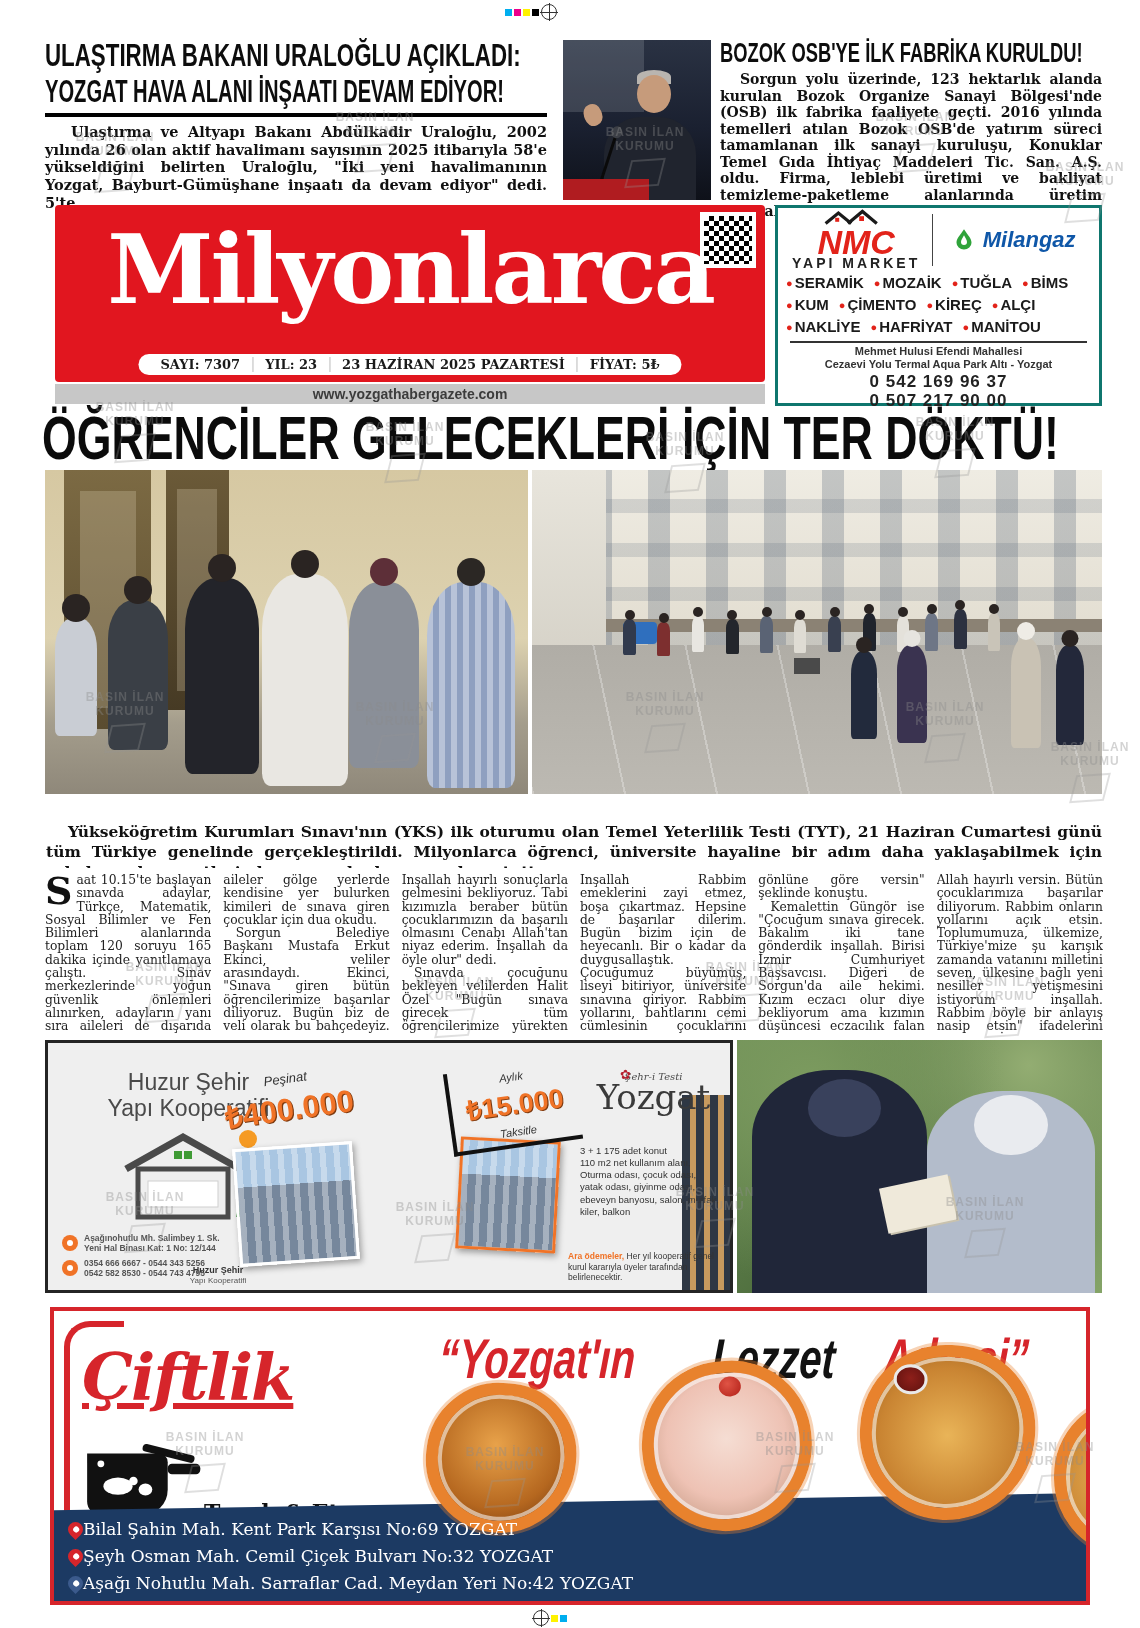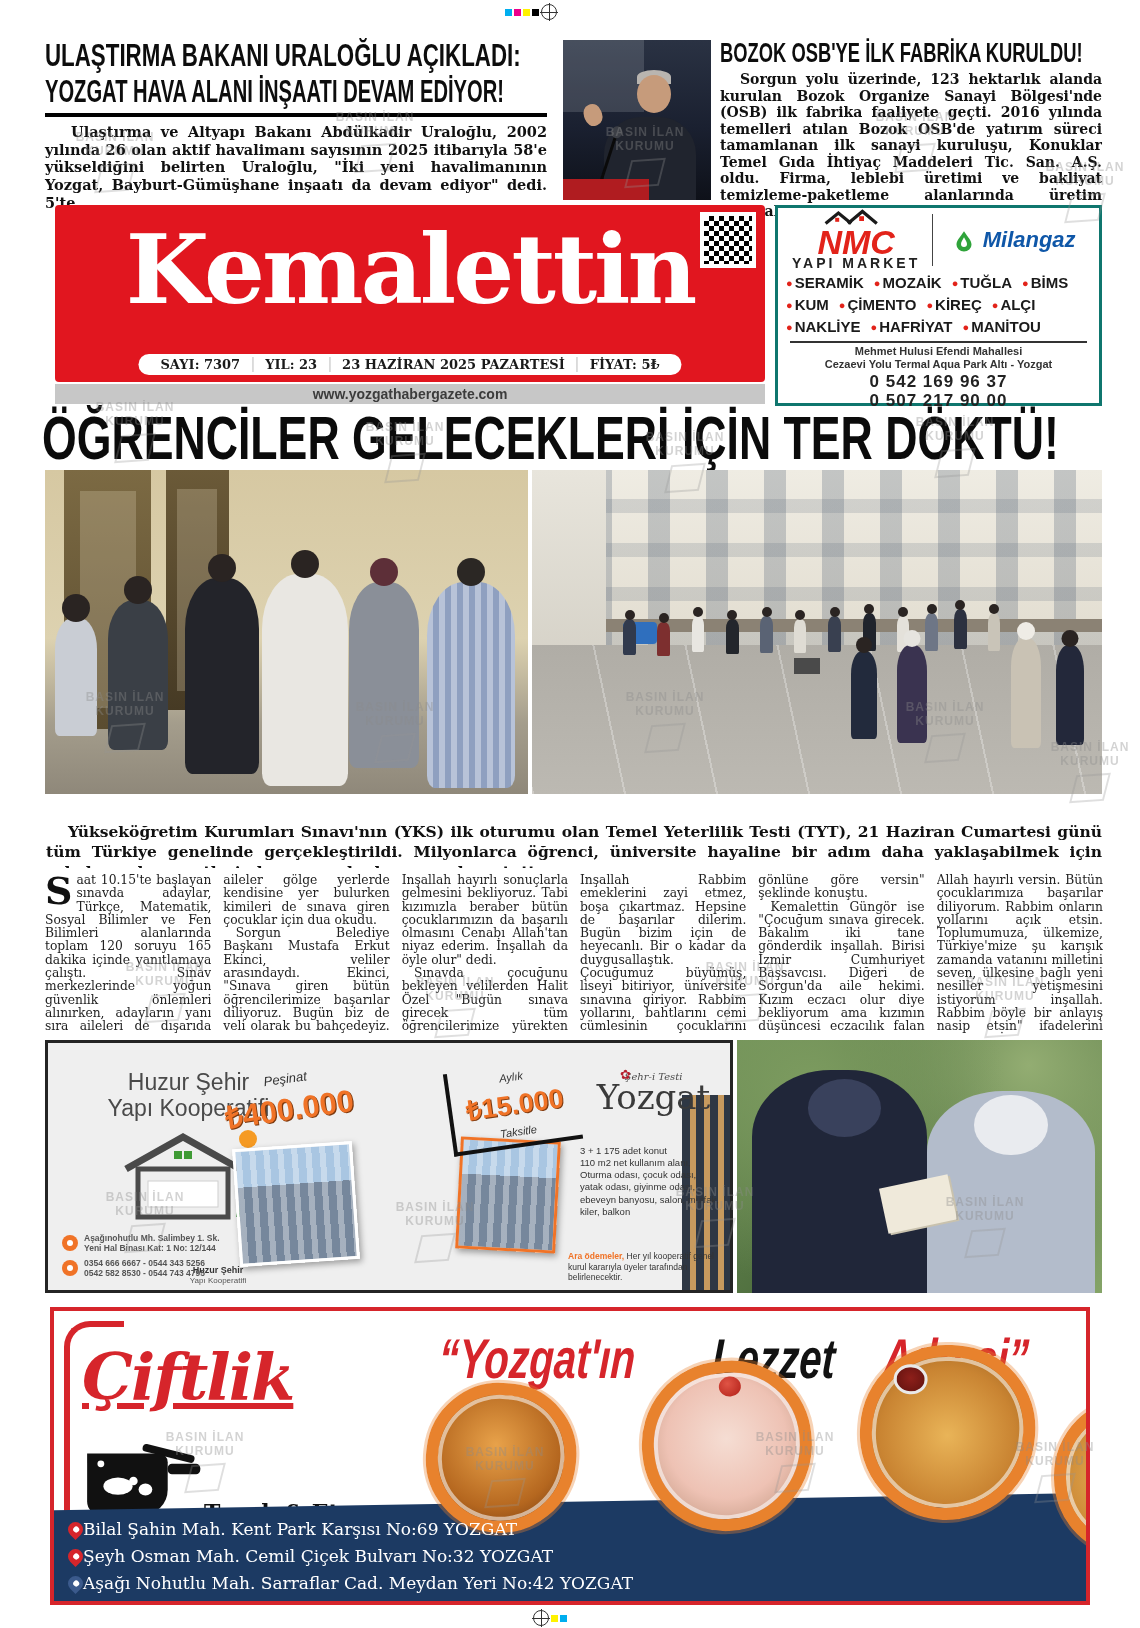--- a/index.html
+++ b/index.html
@@ -72,21 +72,21 @@
       text-align:center; font:bold 14px "Liberation Sans", sans-serif; color:#3c3c3c; line-height:20px; }
 
   
   .nmc { position:absolute; left:775px; top:205px; width:327px; height:201px; background:#fff;
       border:3px solid #0f766e; font-family:"Liberation Sans", sans-serif; }
   .nmc-top { display:flex; align-items:center; height:60px; padding:4px 8px 0; }
   .nmc-left { width:46%; text-align:center; }
   .nmc-word { font:bold italic 34px "Liberation Sans", sans-serif; color:#e2231a; line-height:26px; }
   .nmc-sub { font:bold 14px "Liberation Sans", sans-serif; color:#222; letter-spacing:3px; }
   .nmc-div { width:1px; align-self:stretch; background:#444; margin:2px 6px; }
-  .nmc-right { flex:1; display:flex; align-items:flex-end; justify-content:center; gap:10px; }
+  .nmc-right { flex:1; display:flex; align-items:flex-start; justify-content:center; gap:10px; }
   .mg-word { font:bold italic 22px "Liberation Sans", sans-serif; color:#0f57a8; }
   .nmc-items { padding:4px 8px 0; }
   .nmc-row { display:flex; gap:10px; font-weight:bold; font-size:15px; color:#1a1a1a; line-height:21px; }
   .nmc-row span::before { content:"●"; color:#e2231a; font-size:11px; margin-right:2px; vertical-align:1px; }
   .nmc-hr { border-top:2px solid #333; margin:3px 12px 2px; }
   .nmc-addr { text-align:center; font:bold 11px "Liberation Sans", sans-serif; color:#333; line-height:13px;
       white-space:pre-line; }
   .nmc-phones { text-align:center; font:bold 17px "Liberation Sans", sans-serif; color:#222; line-height:19px;
       white-space:pre-line; letter-spacing:1px; margin-top:1px; }
 
@@ -262,21 +262,21 @@
     <div class="pm-mic"></div>
     <div class="pm-banner"></div>
   </div>
 
   <article class="tr-art">
     <h1><span class="cond k3">BOZOK OSB'YE İLK FABRİKA KURULDU!</span></h1>
     <p>Sorgun yolu üzerinde, 123 hektarlık alanda kurulan Bozok Organize Sanayi Bölgesi'nde (OSB) ilk fabrika faaliyete geçti. 2016 yılında temelleri atılan Bozok OSB'de yatırım süreci tamamlanan ilk sanayi kuruluşu, Konuklar Temel Gıda İhtiyaç Maddeleri Tic. San. A.Ş. oldu. Firma, leblebi üretimi ve bakliyat temizleme-paketleme alanlarında üretim yapacak. 8'de</p>
   </article>
 
   <div class="masthead">
-    <div class="mh-title">Kemalettin</div>
+    <div class="mh-title">Milyonlarca</div>
     <div class="mh-qr">
         <i></i>
       </div>
     <div class="mh-pill">
       <span>SAYI: 7307</span>
       <span>YIL: 23</span>
       <span>23 HAZİRAN 2025 PAZARTESİ</span>
       <span>FİYAT: 5₺</span>
     </div>
   </div>

